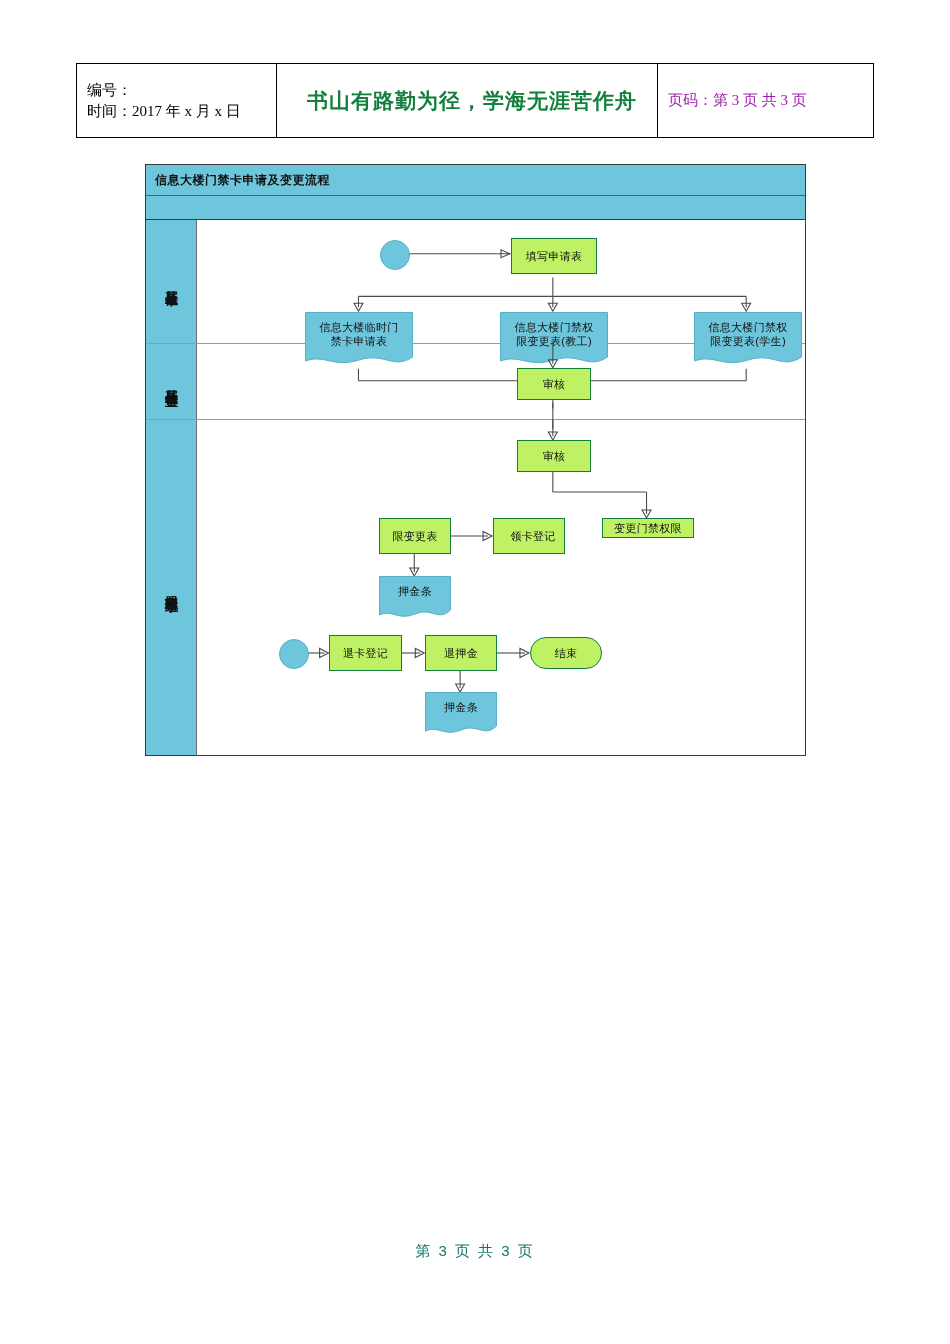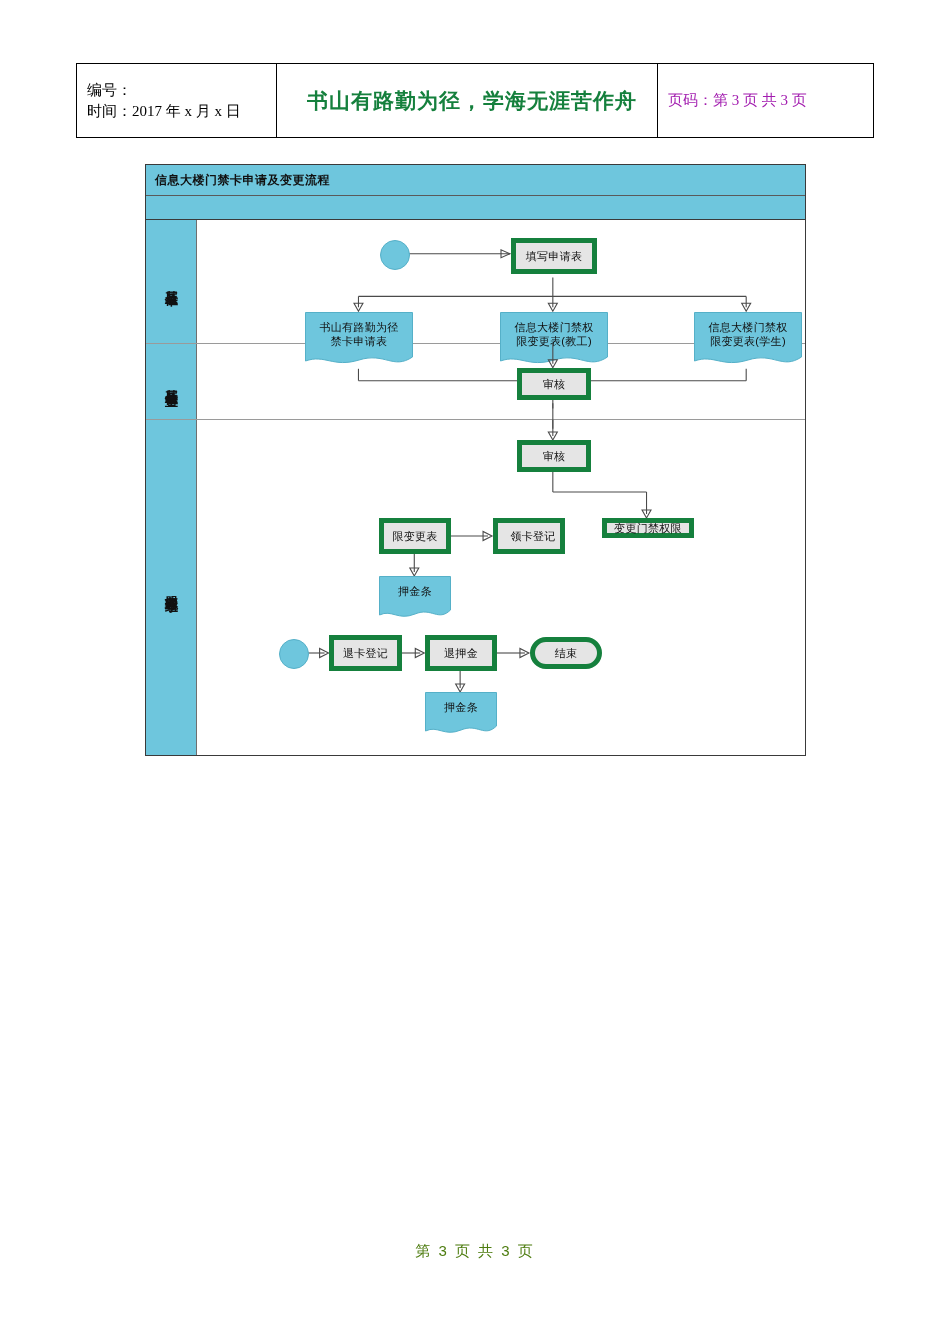--- a/index.html
+++ b/index.html
@@ -137,22 +137,22 @@
     left: 51px; top: 0;
     right: 0; bottom: 0;
   }
   #lane-1 { top: 55px;  height: 124px; border-bottom: 1px solid #9a9a9a; }
   #lane-2 { top: 179px; height: 76px;  border-bottom: 1px solid #9a9a9a; }
   #lane-3 { top: 255px; height: 335px; }
 
   
   .node {
     position: absolute;
-    background: #e5e5e5;
-    border: 5px solid #15803d;
+    background: #bef264;
+    border: 1px solid #15803d;
     box-sizing: border-box;
     display: flex;
     align-items: center;
     justify-content: center;
     text-align: center;
     font-size: 11px;
     color: #111;
     line-height: 14px;
     letter-spacing: .3px;
   }
@@ -199,21 +199,21 @@
   }
 
   
   #page-footer {
     position: absolute;
     left: 0;
     top: 1242px;
     width: 950px;
     text-align: center;
     font-size: 15px;
-    color: #4d7c0f;
+    color: #0f766e;
     letter-spacing: 2px;
   }
   #page-footer .fnum { padding: 0 2px; }
 </style>
 </head>
 <body>
 
 <div id="header-table">
   <div class="hdr-cell" id="hdr-left">
     <div class="line">编号：</div>
@@ -258,21 +258,21 @@
 
       <div class="circle" style="left:183px; top:20px; width:28px; height:28px;"></div>
 
       <div class="node proc" style="left:314px; top:18px; width:86px; height:36px;">填写申请表</div>
 
       <div class="doc" style="left:108px; top:92px; width:108px; height:58px;">
         <svg width="108" height="58" viewBox="0 0 108 58">
           <path d="M0.5,0.5 H107.5 V45 C 88,58 80,40 54,48 C 28,56 20,42 0.5,49 Z" fill="#6EC6DD" stroke="#55b0c8" stroke-width="1"></path>
         </svg>
         <div class="doc-label" style="top:8px;">
-          <div>书山有路勤为径</div>
+          <div>信息大楼临时门</div>
           <div>禁卡申请表</div>
         </div>
       </div>
 
       <div class="doc" style="left:303px; top:92px; width:108px; height:58px;">
         <svg width="108" height="58" viewBox="0 0 108 58">
           <path d="M0.5,0.5 H107.5 V45 C 88,58 80,40 54,48 C 28,56 20,42 0.5,49 Z" fill="#6EC6DD" stroke="#55b0c8" stroke-width="1"></path>
         </svg>
         <div class="doc-label" style="top:8px;">
           <div>信息大楼门禁权</div>

